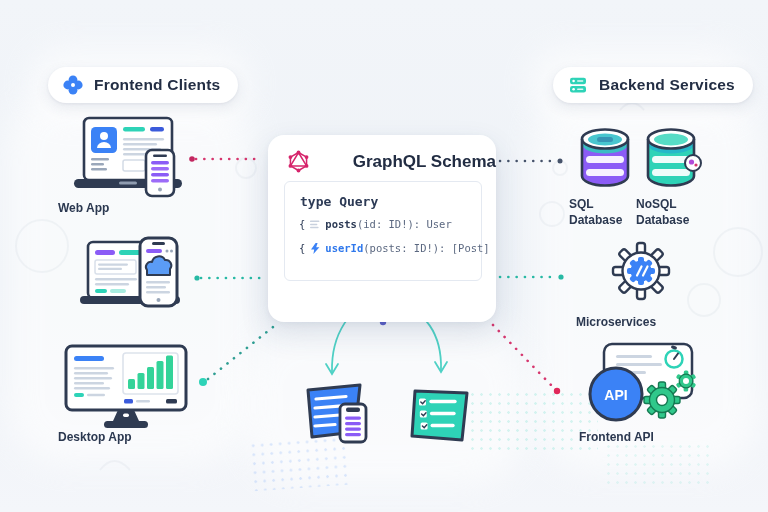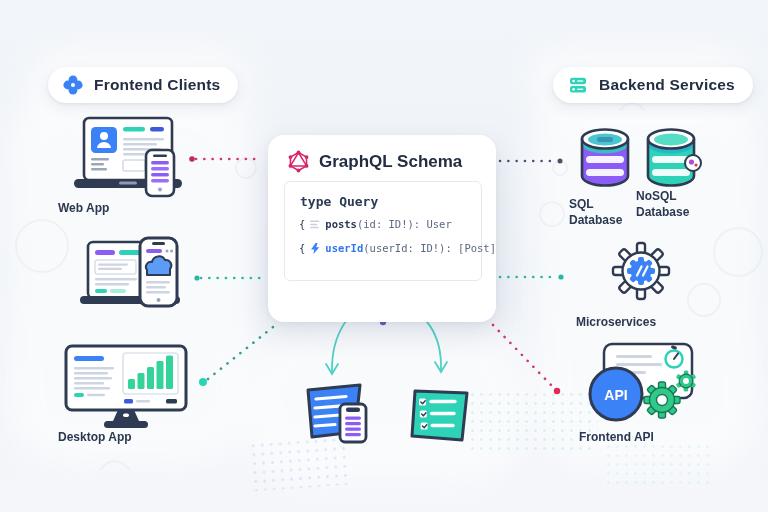--- a/index.html
+++ b/index.html
@@ -11,21 +11,21 @@
   .badge{position:absolute;display:flex;align-items:center;gap:10px;height:36px;
          background:#fff;border-radius:19px;padding:0 18px 0 14px;
          box-shadow:0 5px 14px rgba(45,65,105,.10),0 1px 3px rgba(45,65,105,.08);}
   .badge-label{font-size:15.5px;font-weight:bold;color:#232e44;letter-spacing:.2px;}
   .node-label{position:absolute;font-size:12px;font-weight:bold;
               color:#2b3850;line-height:16px;}
   .illu{position:absolute;}
   #schema-card{position:absolute;left:268px;top:135px;width:228px;height:187px;
                background:#fff;border-radius:16px;
                box-shadow:0 12px 30px rgba(45,65,105,.12),0 2px 6px rgba(45,65,105,.06);}
-  .card-title{display:flex;align-items:center;gap:9px;padding:15px 0 0 19px;}
+  .card-title{display:flex;align-items:center;gap:9px;padding:15px 0 0 19px;justify-content:space-between;}
   .card-title-text{font-size:17px;font-weight:bold;color:#222d43;}
   #code-box{position:absolute;left:16px;top:46px;width:196px;height:98px;
             background:#fff;border:1.5px solid #e4e9f1;border-radius:6px;}
   .code-header{position:absolute;left:15px;top:12px;font-family:"DejaVu Sans Mono",monospace;
                font-size:13px;font-weight:bold;color:#2c3a55;}
   .code-line{position:absolute;left:14px;display:flex;align-items:center;gap:5px;
              font-family:"DejaVu Sans Mono",monospace;font-size:10.5px;color:#5b6880;white-space:nowrap;}
   .code-brace{color:#2c3a55;}
   .fn-dark{color:#2c3a55;font-weight:bold;}
   .fn-blue{color:#2f78ec;font-weight:bold;}
@@ -162,21 +162,21 @@
           <rect x="0" y="3.7" width="7.4" height="1.5" rx=".7" fill="#c9d1de"></rect>
           <rect x="0" y="6.8" width="8.6" height="1.5" rx=".7" fill="#c9d1de"></rect>
         </svg>
         <span><span class="fn-dark">posts</span><span>(id: ID!): User</span></span>
       </div>
       <div class="code-line" style="top:60px;">
         <span class="code-brace">{</span>
         <svg width="10" height="11" viewBox="0 0 10 11">
           <path d="M5.6,0 L1,6.4 H4.2 L3.4,11 L9.4,4.2 H6.2 L7.6,0 Z" fill="#3b82f6"></path>
         </svg>
-        <span><span class="fn-blue">userId</span><span>(userId: ID!): [Post]</span></span>
+        <span><span class="fn-blue">userId</span><span>(posts: ID!): [Post]</span></span>
       </div>
     </div>
   </div>
 
   <svg class="illu" style="left:70px;top:116px;" width="116" height="82" viewBox="0 0 116 82">
     <rect x="14" y="2" width="88" height="62" rx="5" fill="#fff" stroke="#2f3b52" stroke-width="2.6"></rect>
     <rect x="4" y="63" width="108" height="9" rx="4.5" fill="#2f3b52"></rect>
     <rect x="49" y="65.5" width="18" height="3" rx="1.5" fill="#8f9cb0"></rect>
     <rect x="21" y="11" width="26" height="26" rx="4.5" fill="#3b82f6"></rect>
     <circle cx="34" cy="20" r="4" fill="#fff"></circle>
@@ -309,21 +309,21 @@
     <rect x="8" y="30" width="38" height="7" rx="3.5" fill="#fff" opacity=".92"></rect>
     <rect x="8" y="43" width="38" height="7" rx="3.5" fill="#fff" opacity=".92"></rect>
     <ellipse cx="27" cy="18" rx="23" ry="9.5" fill="#25b8c9"></ellipse>
     <ellipse cx="27" cy="13" rx="23" ry="9.5" fill="#fff" stroke="#2f3b52" stroke-width="2.6"></ellipse>
     <ellipse cx="27" cy="13.5" rx="17" ry="6" fill="#57dcc6"></ellipse>
     <path d="M4,13 V50 c0,5.2 10.3,9.5 23,9.5 s23,-4.3 23,-9.5 V13" fill="none" stroke="#2f3b52" stroke-width="2.6"></path>
     <circle cx="49" cy="37" r="8" fill="#fff" stroke="#2f3b52" stroke-width="2"></circle>
     <circle cx="47.5" cy="36" r="2.6" fill="#b14bd8"></circle>
     <circle cx="52" cy="39" r="1.6" fill="#d6366e"></circle>
   </svg>
-  <div class="node-label" style="left:636px;top:188px;width:70px;">
+  <div class="node-label" style="left:636px;top:196px;width:70px;">
     <div>NoSQL</div>
     <div>Database</div>
   </div>
 
   <svg class="illu" style="left:608px;top:240px;" width="66" height="66" viewBox="0 0 66 66">
     <g fill="#fff" stroke="#2f3b52" stroke-width="2.4">
       <rect x="29" y="3" width="8" height="12" rx="2.5" transform="rotate(0 33 31)"></rect>
       <rect x="29" y="3" width="8" height="12" rx="2.5" transform="rotate(45 33 31)"></rect>
       <rect x="29" y="3" width="8" height="12" rx="2.5" transform="rotate(90 33 31)"></rect>
       <rect x="29" y="3" width="8" height="12" rx="2.5" transform="rotate(135 33 31)"></rect>

